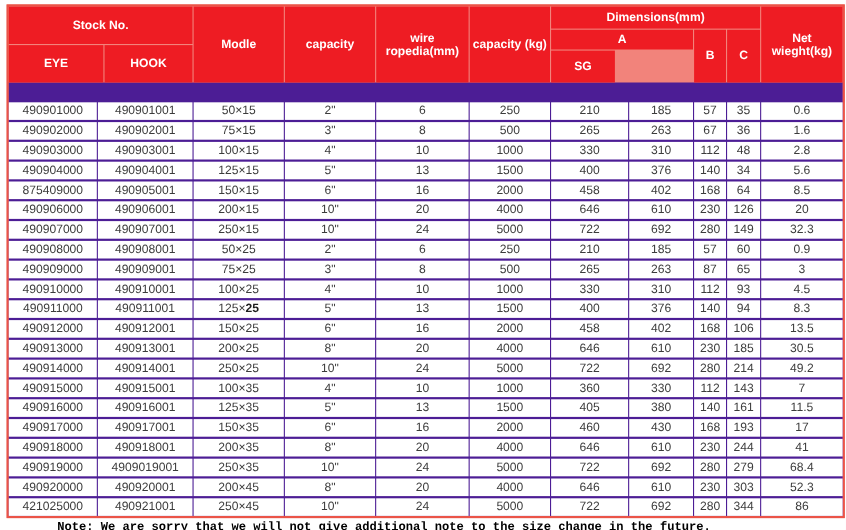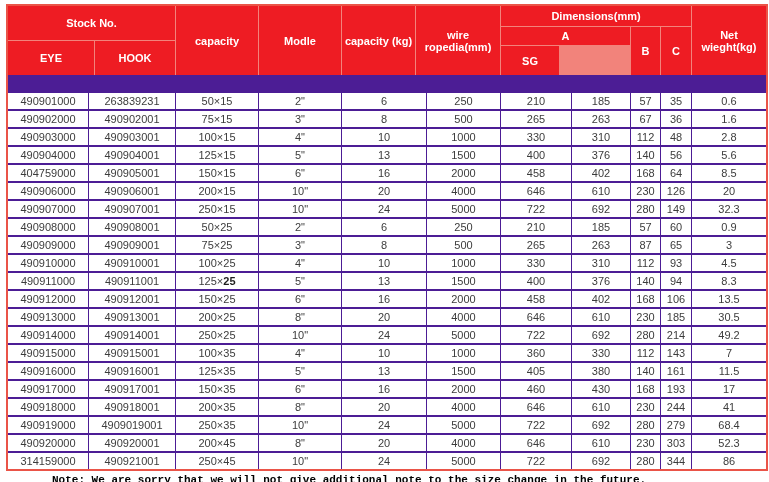--- a/index.html
+++ b/index.html
@@ -57,44 +57,44 @@
   <div class="tbl">
 
     <div class="hdr">
       <div class="col">
         <div class="h-cell h-stockno" style="width:167px">Stock No.</div>
         <div class="rowflex">
           <div class="h-cell h-stocksub w-eye">EYE</div>
           <div class="h-cell h-stocksub w-hook">HOOK</div>
         </div>
       </div>
+      <div class="h-cell h-full w-modle">Modle</div>
       <div class="h-cell h-full w-cap">capacity</div>
-      <div class="h-cell h-full w-modle">Modle</div>
+      <div class="h-cell h-full w-wire">wire ropedia(mm)</div>
       <div class="h-cell h-full w-capkg">capacity (kg)</div>
-      <div class="h-cell h-full w-wire">wire ropedia(mm)</div>
       <div class="col">
         <div class="h-cell h-dimtitle" style="width:190px">Dimensions(mm)</div>
         <div class="rowflex">
           <div class="col">
             <div class="h-cell h-a" style="width:129px">A</div>
             <div class="rowflex">
               <div class="h-cell h-sgsrow w-sg">SG</div>
             </div>
           </div>
           <div class="h-cell h-bc w-b">B</div>
           <div class="h-cell h-bc w-c">C</div>
         </div>
       </div>
       <div class="h-cell h-full w-net">Net wieght(kg)</div>
     </div>
 
     <div class="tbody">
         <div class="row">
           <div class="cell w-hook">490901000</div>
-          <div class="cell w-eye">263839231</div>
+          <div class="cell w-eye">490901001</div>
           <div class="cell w-modle">50×15</div>
           <div class="cell w-cap">2"</div>
           <div class="cell w-wire">6</div>
           <div class="cell w-capkg">250</div>
           <div class="cell w-sgs">210</div>
           <div class="cell w-sg">185</div>
           <div class="cell w-b">57</div>
           <div class="cell w-c">35</div>
           <div class="cell w-net">0.6</div>
         </div>
@@ -127,25 +127,25 @@
         <div class="row">
           <div class="cell w-hook">490904000</div>
           <div class="cell w-eye">490904001</div>
           <div class="cell w-modle">125×15</div>
           <div class="cell w-cap">5"</div>
           <div class="cell w-wire">13</div>
           <div class="cell w-capkg">1500</div>
           <div class="cell w-sgs">400</div>
           <div class="cell w-sg">376</div>
           <div class="cell w-b">140</div>
-          <div class="cell w-c">56</div>
+          <div class="cell w-c">34</div>
           <div class="cell w-net">5.6</div>
         </div>
         <div class="row">
-          <div class="cell w-hook">404759000</div>
+          <div class="cell w-hook">875409000</div>
           <div class="cell w-eye">490905001</div>
           <div class="cell w-modle">150×15</div>
           <div class="cell w-cap">6"</div>
           <div class="cell w-wire">16</div>
           <div class="cell w-capkg">2000</div>
           <div class="cell w-sgs">458</div>
           <div class="cell w-sg">402</div>
           <div class="cell w-b">168</div>
           <div class="cell w-c">64</div>
           <div class="cell w-net">8.5</div>
@@ -339,21 +339,21 @@
           <div class="cell w-cap">8"</div>
           <div class="cell w-wire">20</div>
           <div class="cell w-capkg">4000</div>
           <div class="cell w-sgs">646</div>
           <div class="cell w-sg">610</div>
           <div class="cell w-b">230</div>
           <div class="cell w-c">303</div>
           <div class="cell w-net">52.3</div>
         </div>
         <div class="row">
-          <div class="cell w-hook">314159000</div>
+          <div class="cell w-hook">421025000</div>
           <div class="cell w-eye">490921001</div>
           <div class="cell w-modle">250×45</div>
           <div class="cell w-cap">10"</div>
           <div class="cell w-wire">24</div>
           <div class="cell w-capkg">5000</div>
           <div class="cell w-sgs">722</div>
           <div class="cell w-sg">692</div>
           <div class="cell w-b">280</div>
           <div class="cell w-c">344</div>
           <div class="cell w-net">86</div>

